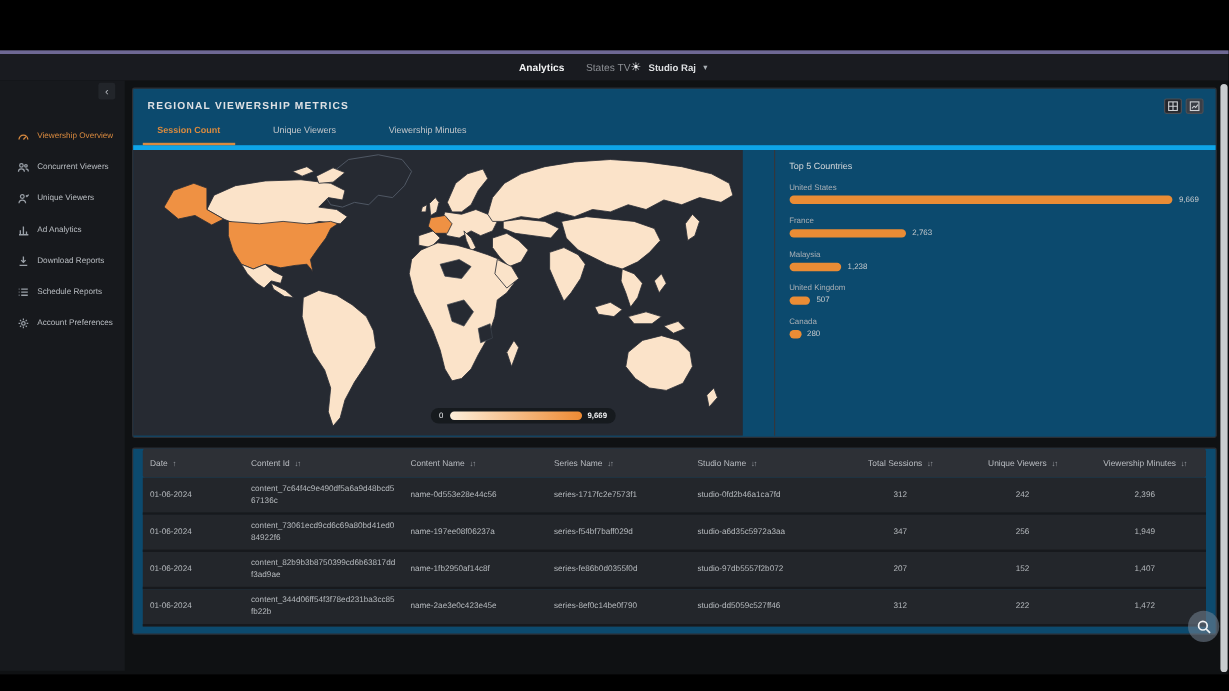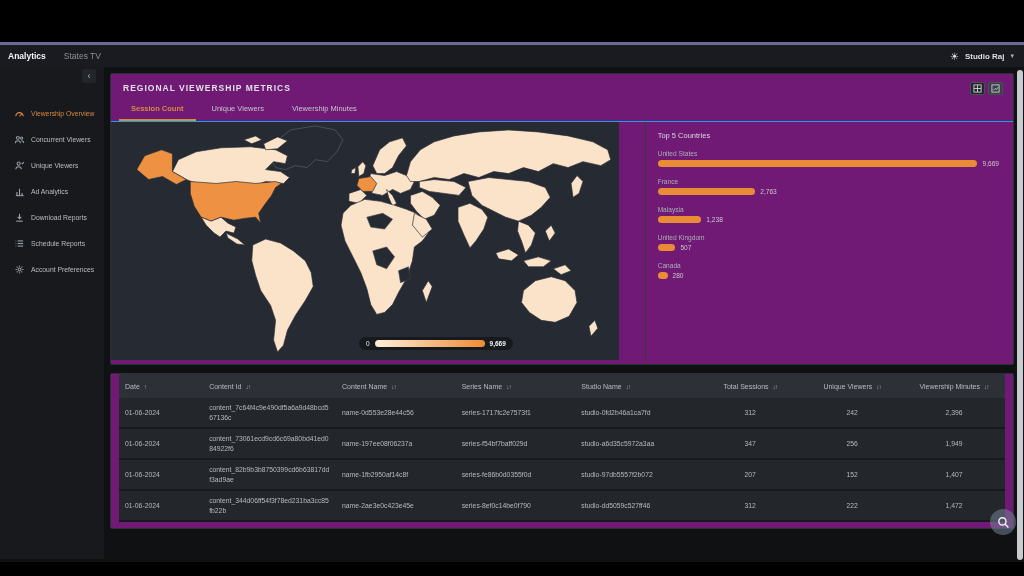--- a/index.html
+++ b/index.html
@@ -1,21 +1,21 @@
 <!DOCTYPE html>
 <html><head>
 <meta charset="utf-8">
 <style>
   * { margin:0; padding:0; box-sizing:border-box; }
   html,body { background:#000; font-family:"Liberation Sans", sans-serif; }
   .stage { position:relative; width:1024px; height:576px; background:#000; overflow:hidden; }
   .app { position:absolute; top:42px; left:0; width:1024px; height:520px; background:#0f1113; }
 
   
-  .topbar { height:25px; background:#191b20; border-top:3px solid #6e6894; display:flex; align-items:center; justify-content:space-between; padding:0 10px 0 8px; }
+  .topbar { height:25px; background:#191b20; border-top:3px solid #6e6894; display:flex; align-items:center; justify-content:center; padding:0 10px 0 8px; }
   .top-tabs { display:flex; gap:18px; align-items:center; }
   .top-tab { font-size:8.5px; color:#8d9095; cursor:pointer; }
   .top-tab.active { color:#f2f3f4; font-weight:bold; }
   .user-area { display:flex; align-items:center; gap:6px; color:#d7d9db; }
   .sun { font-size:10px; color:#e6e8ea; }
   .user-name { font-size:8px; font-weight:bold; color:#dddfe1; }
   .caret { font-size:7px; color:#aab0b5; }
 
   
   .main { display:flex; height:492px; }
@@ -25,30 +25,30 @@
   .side-item { display:flex; align-items:center; gap:6px; padding:3px 4px 3px 14px; cursor:pointer; }
   .side-icon { width:11px; height:11px; color:#9aa0a8; flex:0 0 auto; display:flex; }
   .side-icon svg { width:11px; height:11px; }
   .side-label { font-size:6.8px; color:#b9bdc2; white-space:nowrap; }
   .side-item.active .side-label { color:#d98a3f; }
   .side-item.active .side-icon { color:#d98a3f; }
 
   .content { flex:1; padding:6px 10px 0 6px; position:relative; }
 
   
-  .card { background:#701a75; border:1px solid #2c2f35; border-radius:2px; }
+  .card { background:#0c4a6e; border:1px solid #2c2f35; border-radius:2px; }
   .card-title { font-size:8.5px; font-weight:bold; letter-spacing:1px; color:#dfe1e4; padding:9px 12px 6px 12px; }
 
   
   .regional-card { height:292px; position:relative; }
   .view-toggles { position:absolute; top:8px; right:10px; display:flex; gap:3px; }
   .toggle-btn { width:15px; height:13px; border:1px solid #4a4e55; border-radius:2px; background:#23262c; display:flex; align-items:center; justify-content:center; color:#cfd2d6; cursor:pointer; }
   .toggle-btn.selected { background:#3a3e46; }
   .toggle-btn svg { width:9px; height:9px; }
-  .tabs-row { display:flex; gap:4px; border-bottom:1px solid #0ea5e9; padding:0 8px; }
+  .tabs-row { display:flex; gap:20px; border-bottom:4px solid #0ea5e9; padding:0 8px; }
   .rtab { font-size:7.5px; color:#c3c6ca; padding:5px 12px 6px 12px; cursor:pointer; border-bottom:2px solid transparent; }
   .rtab.active { color:#d98a3f; font-weight:bold; border-bottom-color:#d98a3f; }
   .regional-body { display:flex; height:238px; }
   .map-panel { width:58%; background:#262a32; position:relative; }
   .map-panel svg.world { width:100%; height:100%; }
   .land { fill:#fbe3c9; stroke:#2a2e36; stroke-width:0.7; }
   .hot { fill:#ef9143; stroke:#2a2e36; stroke-width:0.7; }
   .nodata { fill:#262a32; stroke:#515a66; stroke-width:0.8; }
   .patch { fill:#262a32; stroke:#3d434d; stroke-width:0.6; }
   .legend { position:absolute; bottom:10px; left:64%; transform:translateX(-50%); display:flex; align-items:center; gap:5px; background:rgba(10,12,15,0.55); padding:3px 7px; border-radius:8px; }

